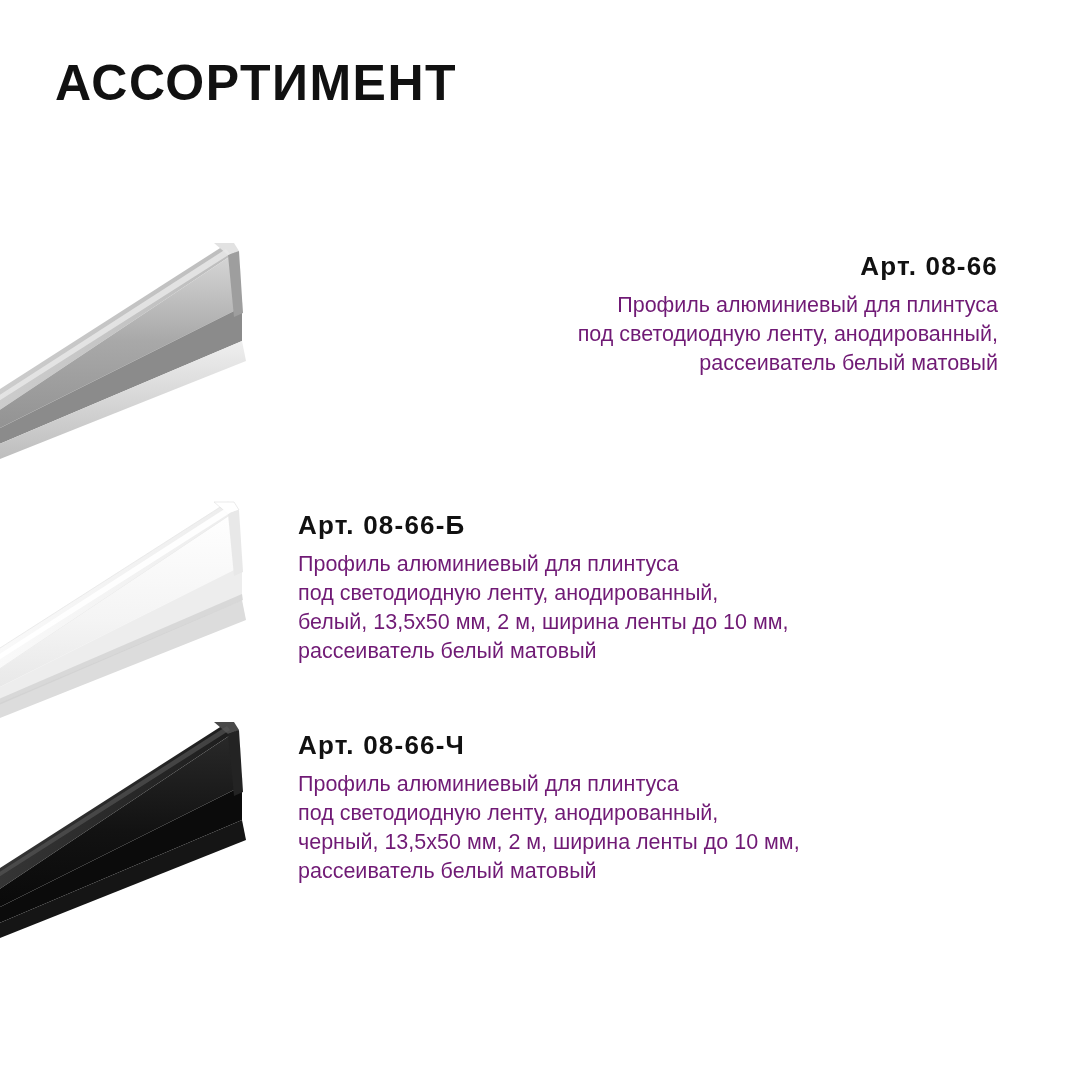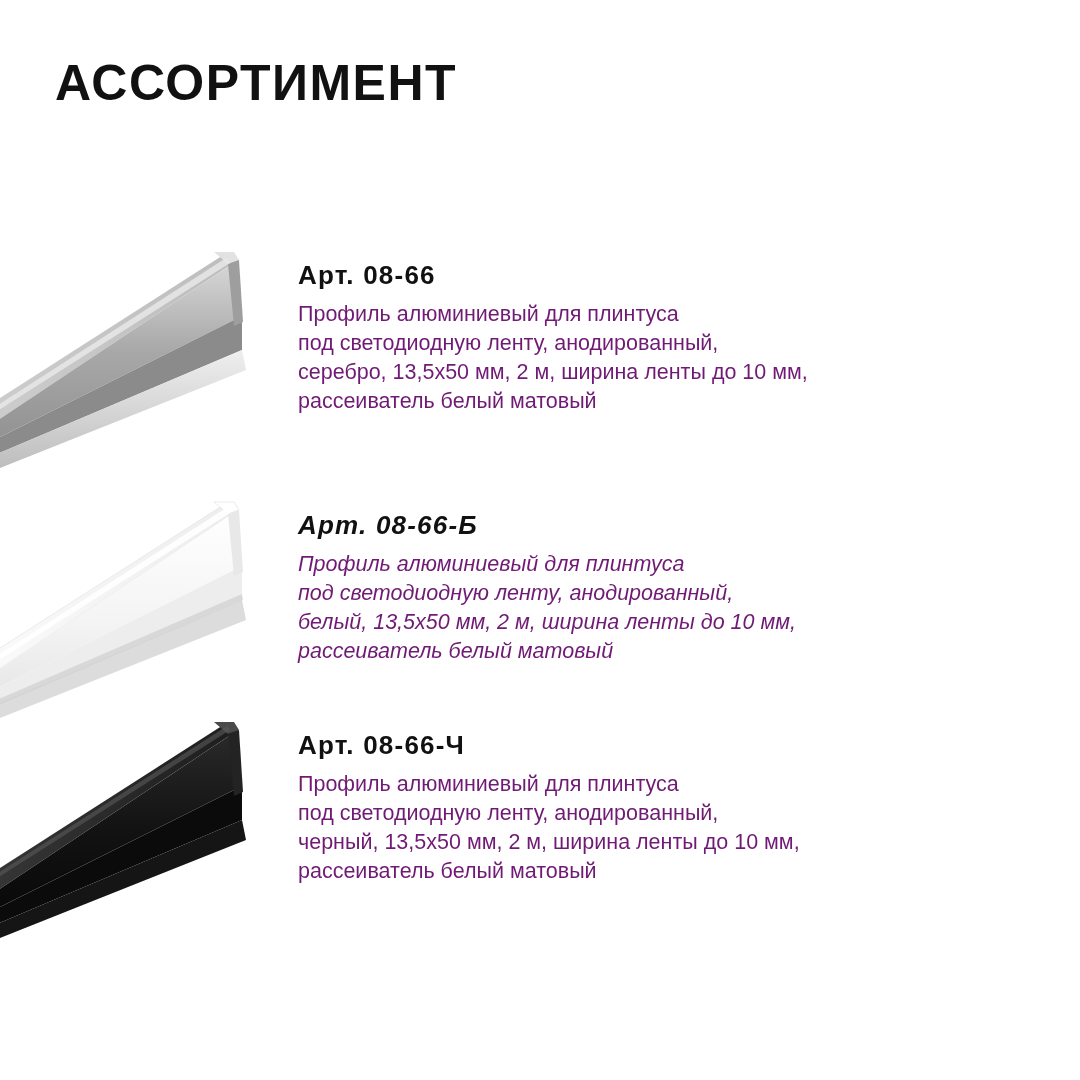--- a/index.html
+++ b/index.html
@@ -33,22 +33,22 @@
     line-height: 1.1;
   }
 
   .item {
     position: absolute;
     left: 0;
     width: 1080px;
     height: 240px;
   }
 
-  .item-1 { top: 230px; }
-  .item-2 { top: 480px; font-style: italic; }
+  .item-1 { top: 221px; text-align: right; }
+  .item-2 { top: 480px; }
   .item-3 { top: 700px; }
 
   
   .product-art {
     position: absolute;
     left: -10px;
     top: 0;
     width: 300px;
     height: 240px;
     overflow: hidden;
@@ -117,21 +117,20 @@
         <polygon points="238,34 249,30 253,92 244,96" fill="#9e9e9e"></polygon>
         <rect x="228" y="26" width="10" height="12" fill="#6e6e6e" transform="skewY(-33)"></rect>
 
         <polygon points="-40,206 236,28 240,33 -40,211" fill="#e8e8e8" opacity="0.85"></polygon>
       </svg>
     </div>
     <div class="item-text">
       <div class="art-code">Арт. 08-66</div>
       <div class="desc-line">Профиль алюминиевый для плинтуса</div>
       <div class="desc-line">под светодиодную ленту, анодированный,</div>
-      <div class="desc-line">серебро, 13,5х50 мм, 2 м, ширина ленты до 10 мм,</div>
       <div class="desc-line">рассеиватель белый матовый</div>
     </div>
   </div>
 
   <div class="item item-2">
     <div class="product-art">
       <svg width="300" height="240" viewBox="0 0 300 240" xmlns="http://www.w3.org/2000/svg">
         <defs>
           <linearGradient id="whiteFace" x1="0" y1="0" x2="0" y2="1">
             <stop offset="0%" stop-color="#ffffff"></stop>

